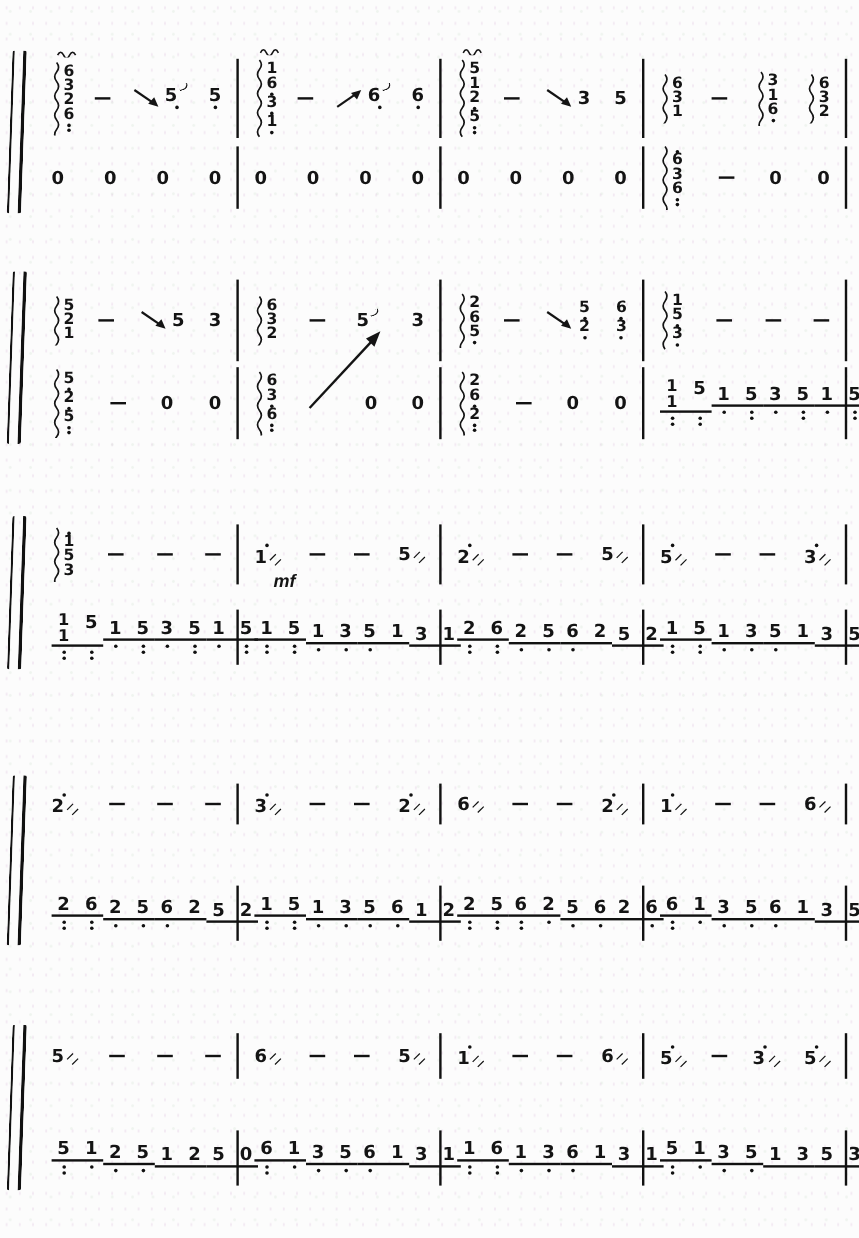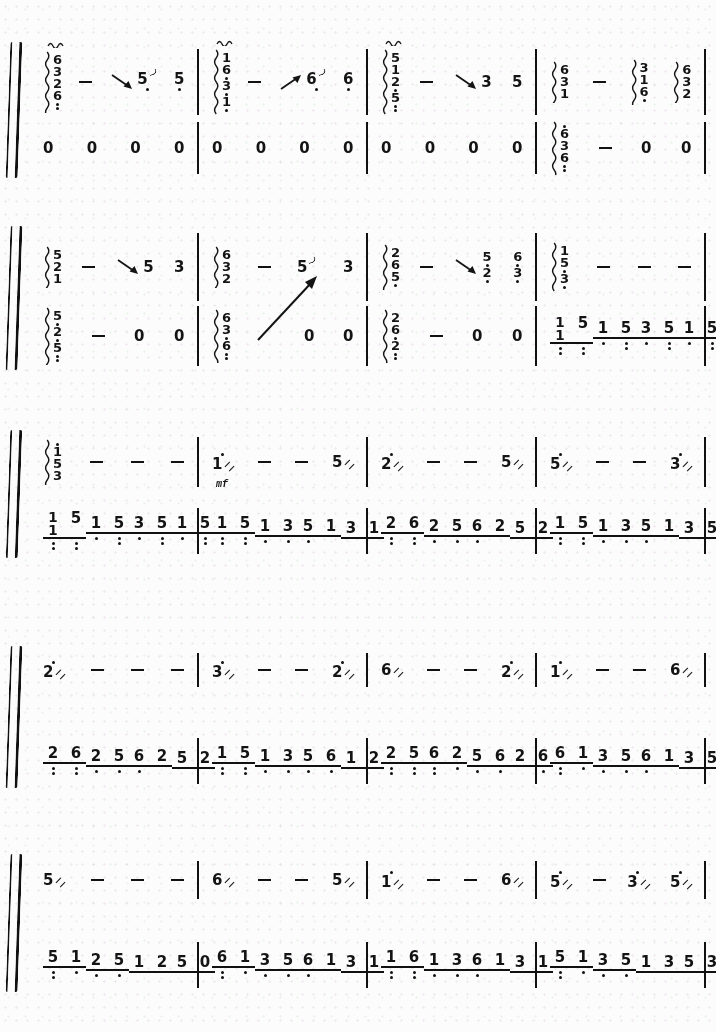--- a/index.html
+++ b/index.html
@@ -56,22 +56,22 @@
   .bslot .sdigit{font-weight:bold; font-size:13.5px; line-height:12.5px;}
 
   .dia{display:inline-block; width:7px; height:5px;
        border-top:1.8px solid #111; border-bottom:1.8px solid #111;
        transform:rotate(-45deg); margin-left:4px; align-self:flex-end; margin-bottom:2px;}
   .slide{display:inline-block; width:7px; height:4px;
        border:1.4px solid #111; border-top:none; border-left:none;
        border-radius:0 0 8px 0; transform:rotate(-18deg);
        margin-left:1px; align-self:flex-start; margin-top:-2px;}
   .prearrow{margin-right:2px; display:inline-flex;}
-  .dyn{position:absolute; top:100%; left:4px; margin-top:6px;
-       font-family:Liberation Mono, monospace; font-style:italic; font-weight:bold; font-size:10px; line-height:14px;}
+  .dyn{position:absolute; top:100%; left:16px; margin-top:6px;
+       font-family:Liberation Sans, sans-serif; font-style:italic; font-weight:bold; font-size:15px; line-height:14px;}
   .xarrow{position:absolute; pointer-events:none;}
   .sys1 .xarrow{left:224px; top:42px;}
   svg{display:block;}
 </style>
 </head>
 <body>
 
 <div class="page">
   <div id="score">
       <div class="system sys0">

